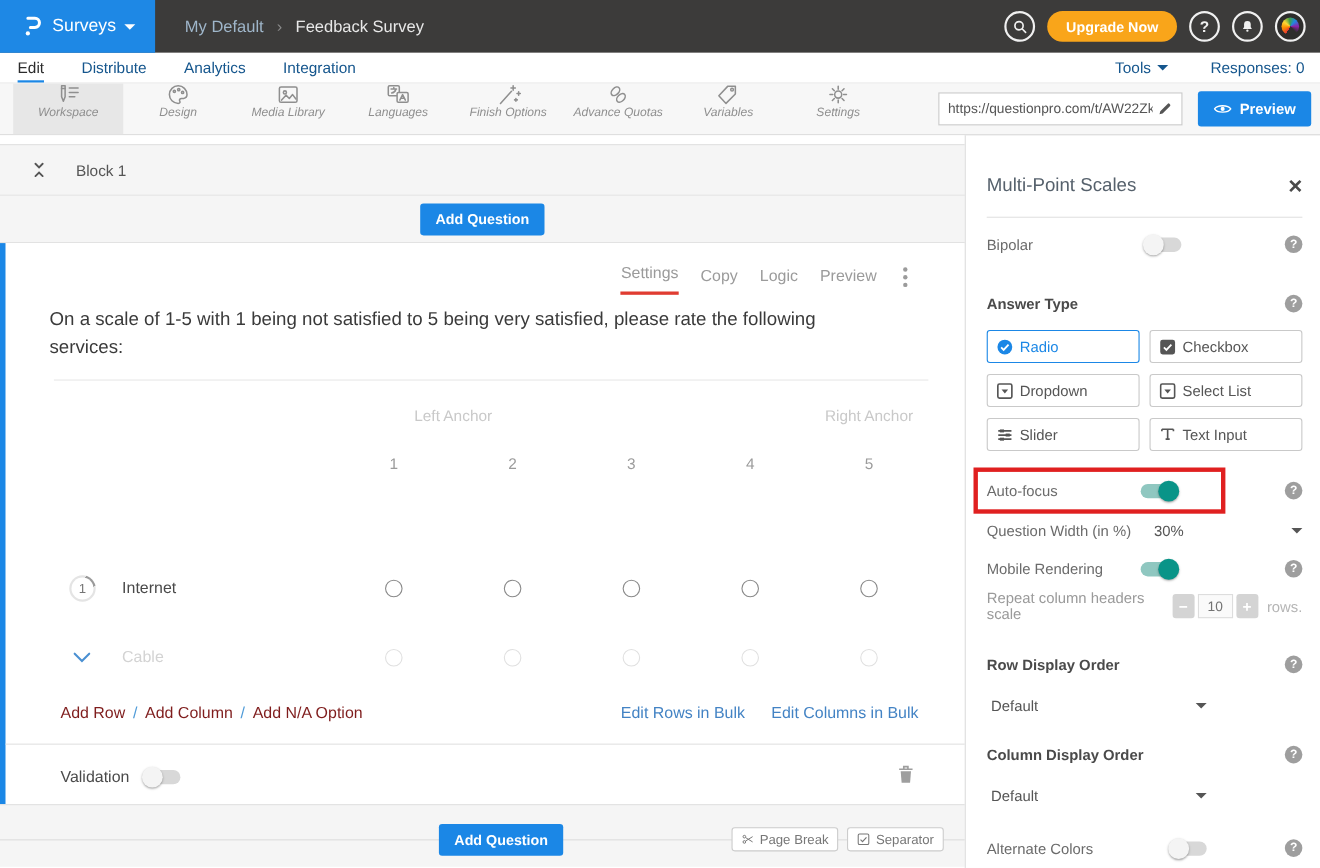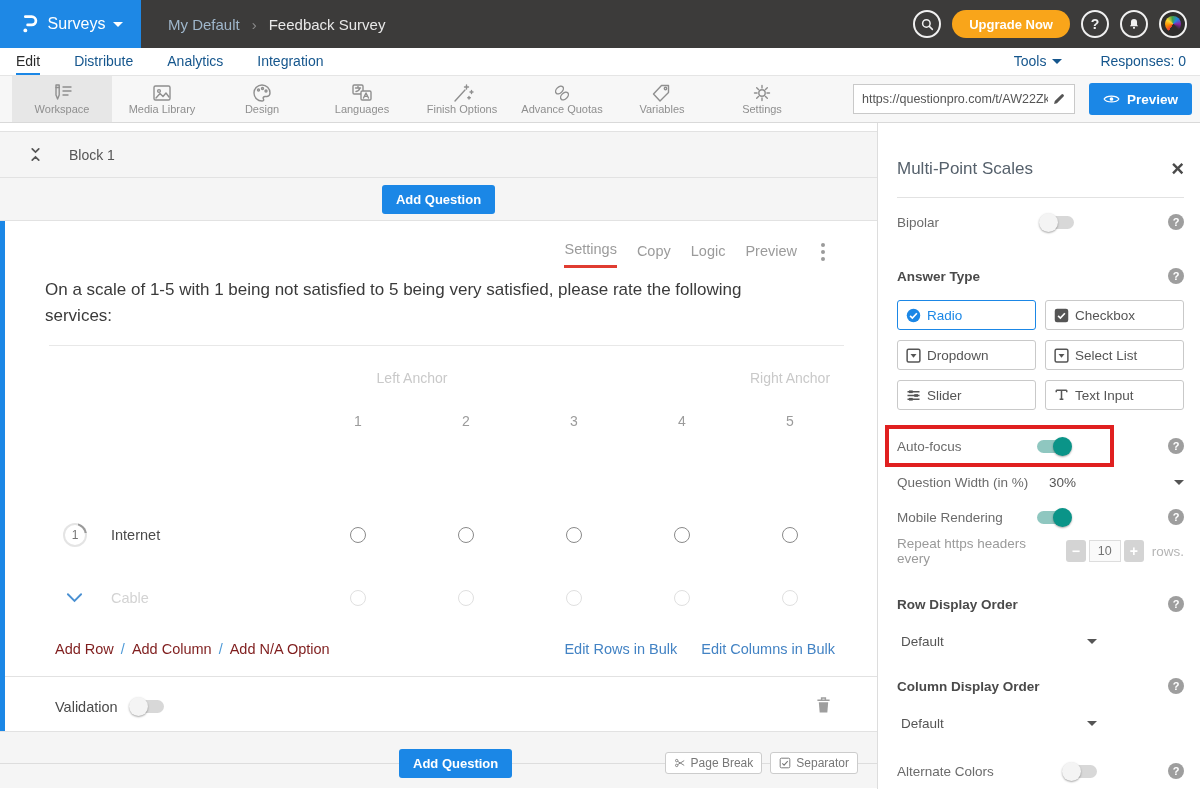--- a/index.html
+++ b/index.html
@@ -26,21 +26,21 @@
   .nav-tabs { display:flex; gap:34px; }
   .nav-tab { font-size:14px; color:#15568d; padding-bottom:6px; cursor:pointer; }
   .nav-tab.active { color:#2b2b2b; border-bottom:2px solid #1b87e6; padding-bottom:4px; }
   .nav-right { margin-left:auto; display:flex; align-items:center; gap:38px; padding-bottom:6px; }
   .tools-link { font-size:14px; color:#15568d; display:flex; align-items:center; gap:6px; cursor:pointer; }
   .tools-link .caret-down { border-top-color:#15568d; }
   .responses { font-size:14px; color:#15568d; }
 
   
   .toolbar { height:47px; background:#f7f7f7; border-bottom:1px solid #d9d9d9; display:flex; align-items:stretch; padding-left:12px; }
-  .tool-tile { width:100px; display:flex; flex-direction:column; align-items:center; justify-content:center; gap:0; cursor:pointer; }
+  .tool-tile { width:100px; display:flex; flex-direction:column; align-items:center; justify-content:flex-start; gap:0; cursor:pointer;font-style:italic; }
   .tool-tile.active { background:#e7e7e7; }
   .tool-label { font-size:11px; color:#8f8f8f; white-space:nowrap; }
   .tool-ic { stroke:#8f8f8f; fill:none; stroke-width:1.4; stroke-linecap:round; stroke-linejoin:round; }
   .toolbar-right { margin-left:auto; display:flex; align-items:center; gap:14px; padding-right:8px; }
   .url-box { width:222px; height:30px; border:1px solid #c9c9c9; background:#fff; display:flex; align-items:center; padding:0 4px 0 8px; }
   .url-box input { border:none; outline:none; flex:1; font-size:12.5px; color:#555; font-family:"Liberation Sans",sans-serif; background:transparent; min-width:0; }
   .pencil-btn { width:22px; height:22px; display:flex; align-items:center; justify-content:center; cursor:pointer; flex:none; }
   .preview-btn { height:32px; background:#1b87e6; color:#fff; border:none; border-radius:3px; font-size:13.5px; font-weight:bold; padding:0 14px; display:flex; align-items:center; gap:7px; cursor:pointer; }
 
   
@@ -184,34 +184,34 @@
   <div class="tool-tile active">
     <svg width="26" height="20" viewBox="0 0 26 20" class="tool-ic">
       <path d="M7 2v10l1.6 4 1.6-4V2z"></path>
         <path d="M7 4.5h3.2"></path>
         <path d="M14 4h8M14 8h8M14 12h5"></path>
     </svg>
     <span class="tool-label">Workspace</span>
   </div>
   <div class="tool-tile">
     <svg width="26" height="20" viewBox="0 0 26 20" class="tool-ic">
-      <rect x="5" y="3" width="16" height="14" rx="1.5"></rect>
-        <circle cx="10" cy="8" r="1.4"></circle>
-        <path d="M7 15l4-4.5 3 3 3-3.5 3 4"></path>
-    </svg>
-    <span class="tool-label">Media Library</span>
-  </div>
-  <div class="tool-tile">
-    <svg width="26" height="20" viewBox="0 0 26 20" class="tool-ic">
       <path d="M13 2a8 8 0 1 0 0 16c1.6 0 2-1 1.4-2.1-.7-1.2.2-2.4 1.6-2.4H18a3.5 3.5 0 0 0 3-3.5A8 8 0 0 0 13 2z"></path>
       <circle cx="9.5" cy="7" r="1"></circle>
         <circle cx="13.5" cy="5.5" r="1"></circle>
         <circle cx="17" cy="8" r="1"></circle>
     </svg>
     <span class="tool-label">Design</span>
+  </div>
+  <div class="tool-tile">
+    <svg width="26" height="20" viewBox="0 0 26 20" class="tool-ic">
+      <rect x="5" y="3" width="16" height="14" rx="1.5"></rect>
+        <circle cx="10" cy="8" r="1.4"></circle>
+        <path d="M7 15l4-4.5 3 3 3-3.5 3 4"></path>
+    </svg>
+    <span class="tool-label">Media Library</span>
   </div>
   <div class="tool-tile">
     <svg width="26" height="20" viewBox="0 0 26 20" class="tool-ic">
       <rect x="4" y="2" width="10" height="9" rx="1.2"></rect>
         <path d="M6.5 5h5M9 3.5V5M7 8.5c1.8-.2 3.3-1.4 3.8-3.2"></path>
       <rect x="12" y="8" width="10" height="9" rx="1.2" fill="#f7f7f7"></rect>
         <path d="M14.5 15l2.5-5 2.5 5M15.4 13.4h3.2"></path>
     </svg>
     <span class="tool-label">Languages</span>
   </div>
@@ -498,21 +498,21 @@
 
     <div class="sb-row" style="margin-top:11px;">
       <span class="sb-label w140">Mobile Rendering</span>
       <span class="toggle on">
           <span class="knob"></span>
         </span>
       <span class="help">?</span>
     </div>
 
     <div class="sb-row" style="margin-top:9px; height:26px;">
-      <span class="sb-label" style="color:#9a9a9a;">Repeat https headers every</span>
+      <span class="sb-label" style="color:#9a9a9a;">Repeat column headers scale</span>
       <span class="stepper">
         <button class="step-btn">−</button>
         <input class="step-val" readonly="" value="10" style="">
         <button class="step-btn">+</button>
       </span>
       <span class="rows-suffix">rows.</span>
     </div>
 
     <div class="sb-row" style="margin-top:28px;">
       <span class="sb-label bold">Row Display Order</span>

